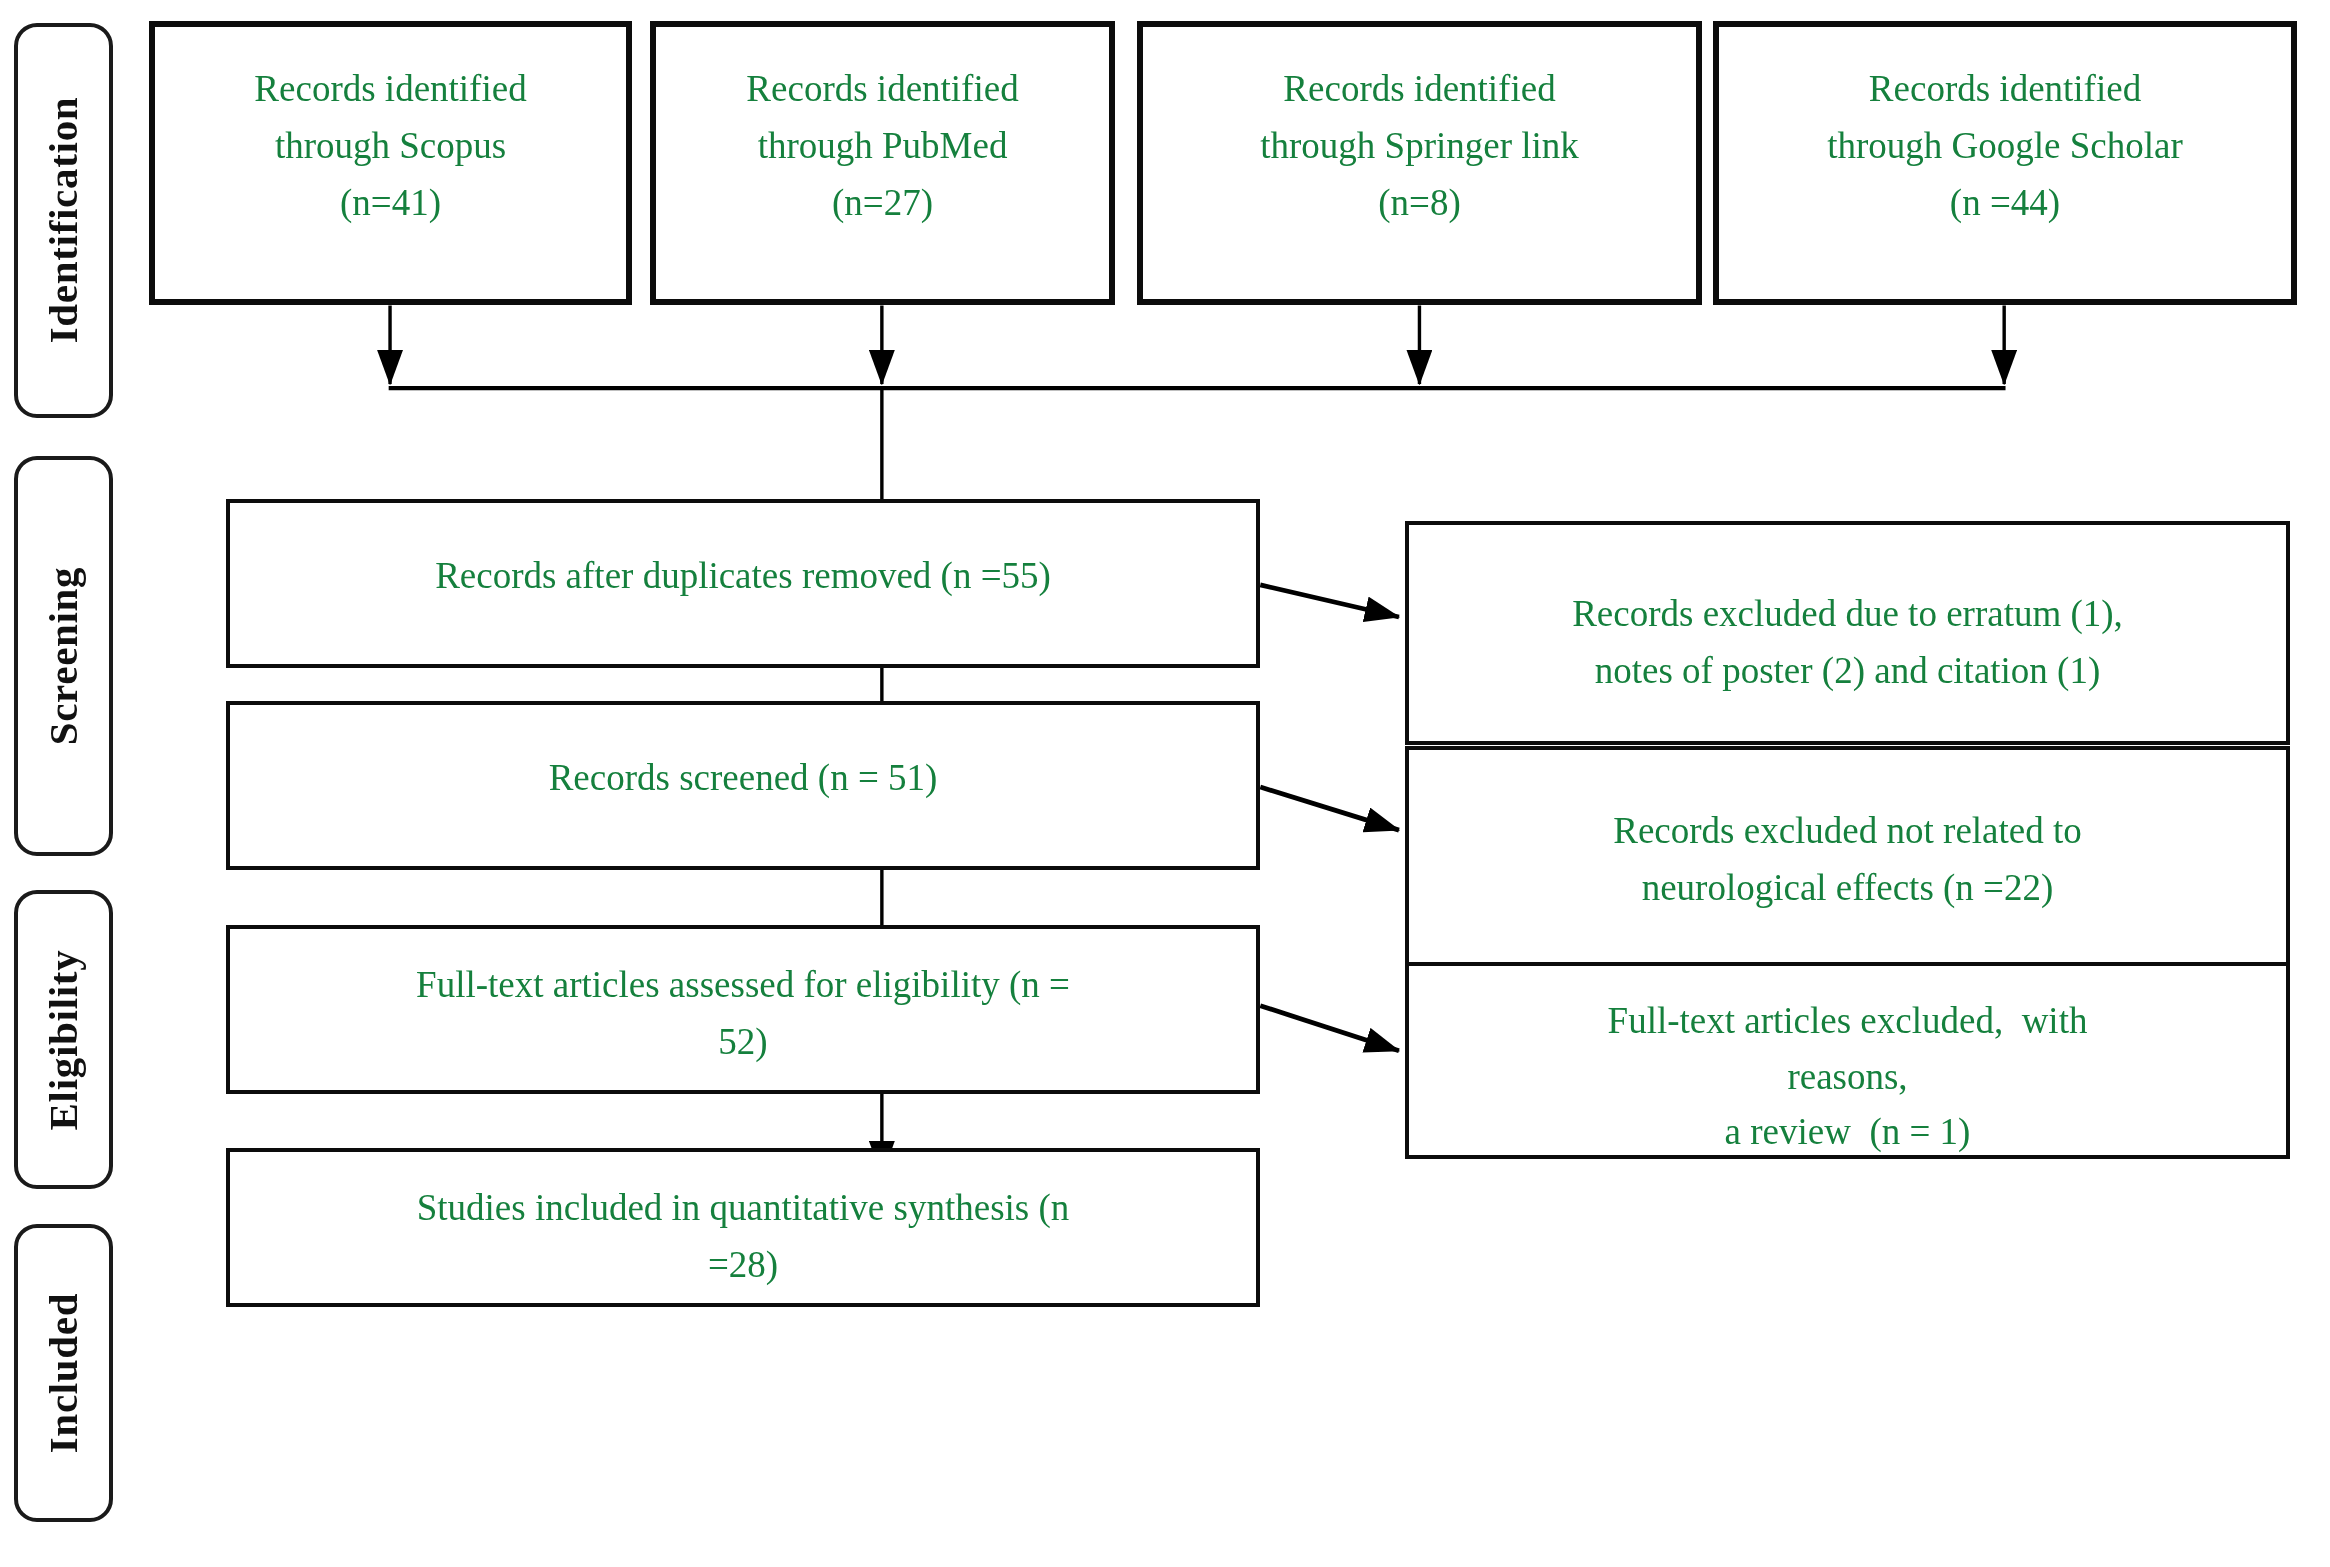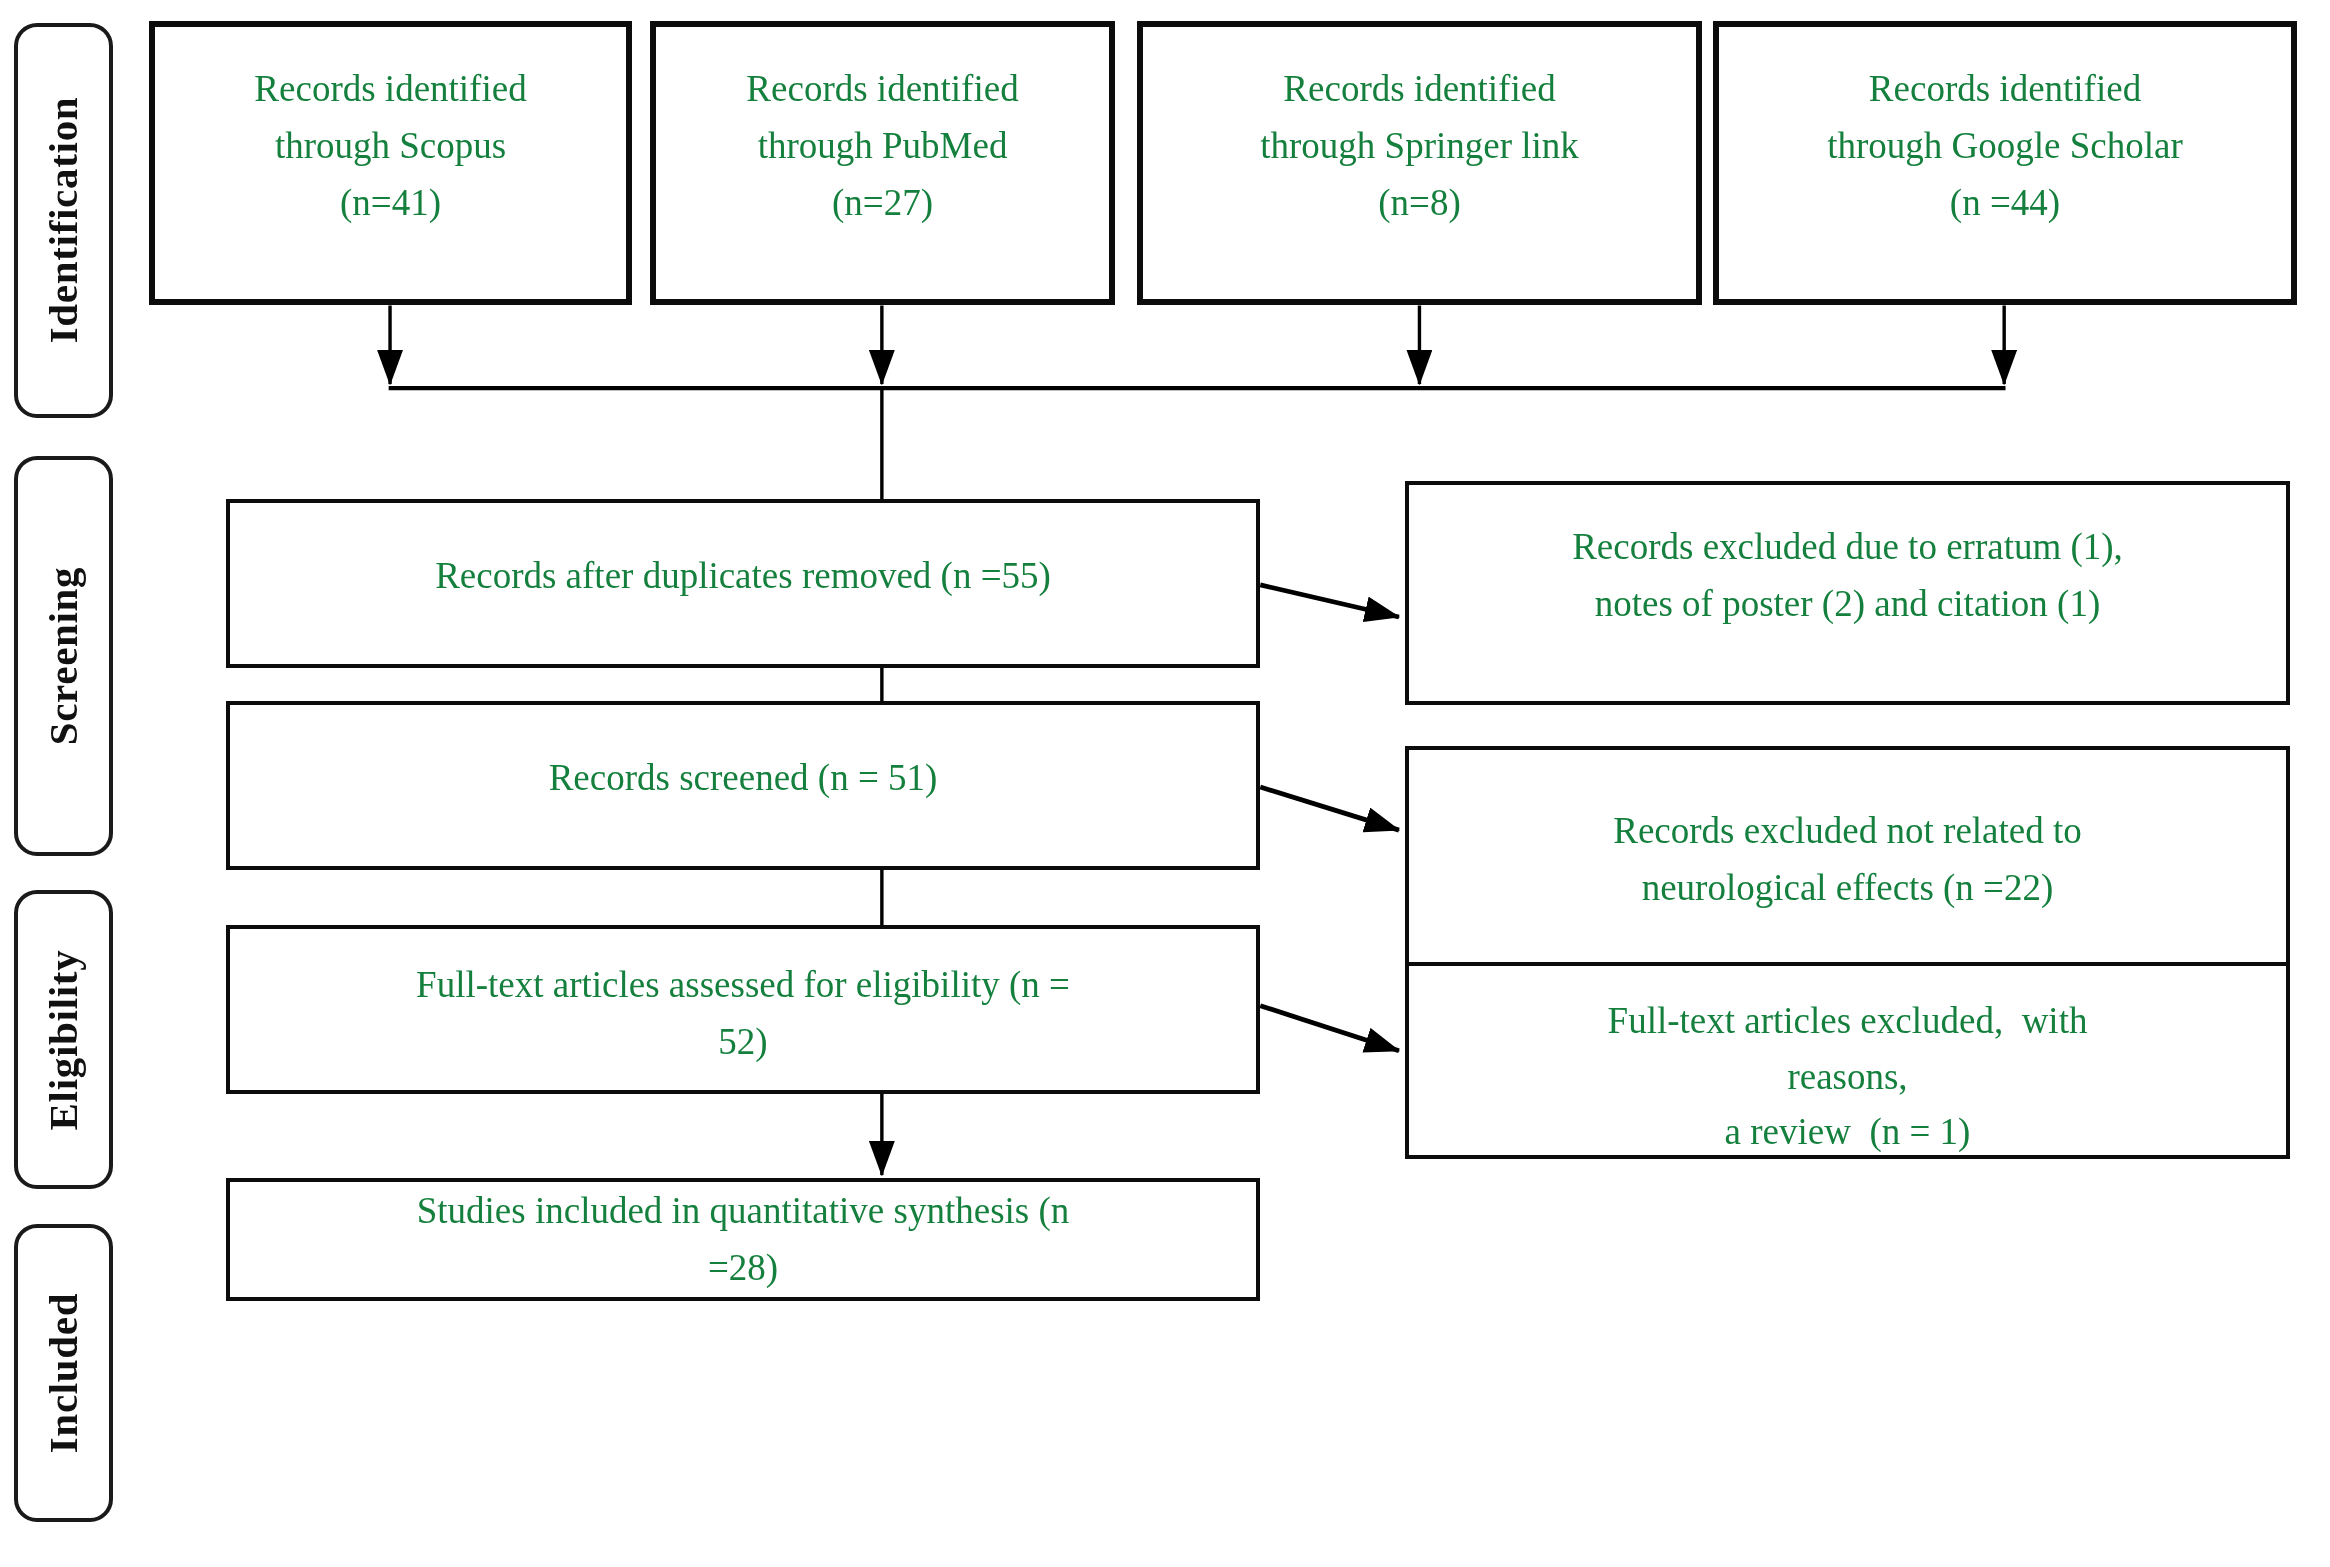--- a/index.html
+++ b/index.html
@@ -58,25 +58,25 @@
   #box-scopus   { left: 149px;  width: 483px; }
   #box-pubmed   { left: 650px;  width: 465px; }
   #box-springer { left: 1137px; width: 565px; }
   #box-gscholar { left: 1713px; width: 584px; }
 
   
   .mid { left: 226px; width: 1034px; border: 4.1px solid #0c0c0c; }
   #box-duplicates { top: 499px;  height: 169px; padding-top: 44px; }
   #box-screened   { top: 701px; height: 169px; padding-top: 44px; }
   #box-fulltext   { top: 925px; height: 169px; padding-top: 27px; }
-  #box-included   { top: 1178px; height: 123px; }
+  #box-included   { top: 1148px; height: 159px; padding-top: 27px; }
 
   
   .excl { left: 1405px; width: 885px; border: 4.1px solid #0c0c0c; }
-  #box-excl-1 { top: 481px;  height: 224px; padding-top: 33px; }
+  #box-excl-1 { top: 521px;  height: 224px; padding-top: 60px; }
   #box-excl-2 { top: 746px; height: 234px; padding-top: 52px; }
   #box-excl-3 { top: 962px; height: 197px; padding-top: 27px; line-height: 1.5; }
 </style>
 </head>
 <body>
 
 <div class="canvas">
 
   <svg class="connectors" viewBox="0 0 3411 2295" xmlns="http://www.w3.org/2000/svg">
     <defs>

